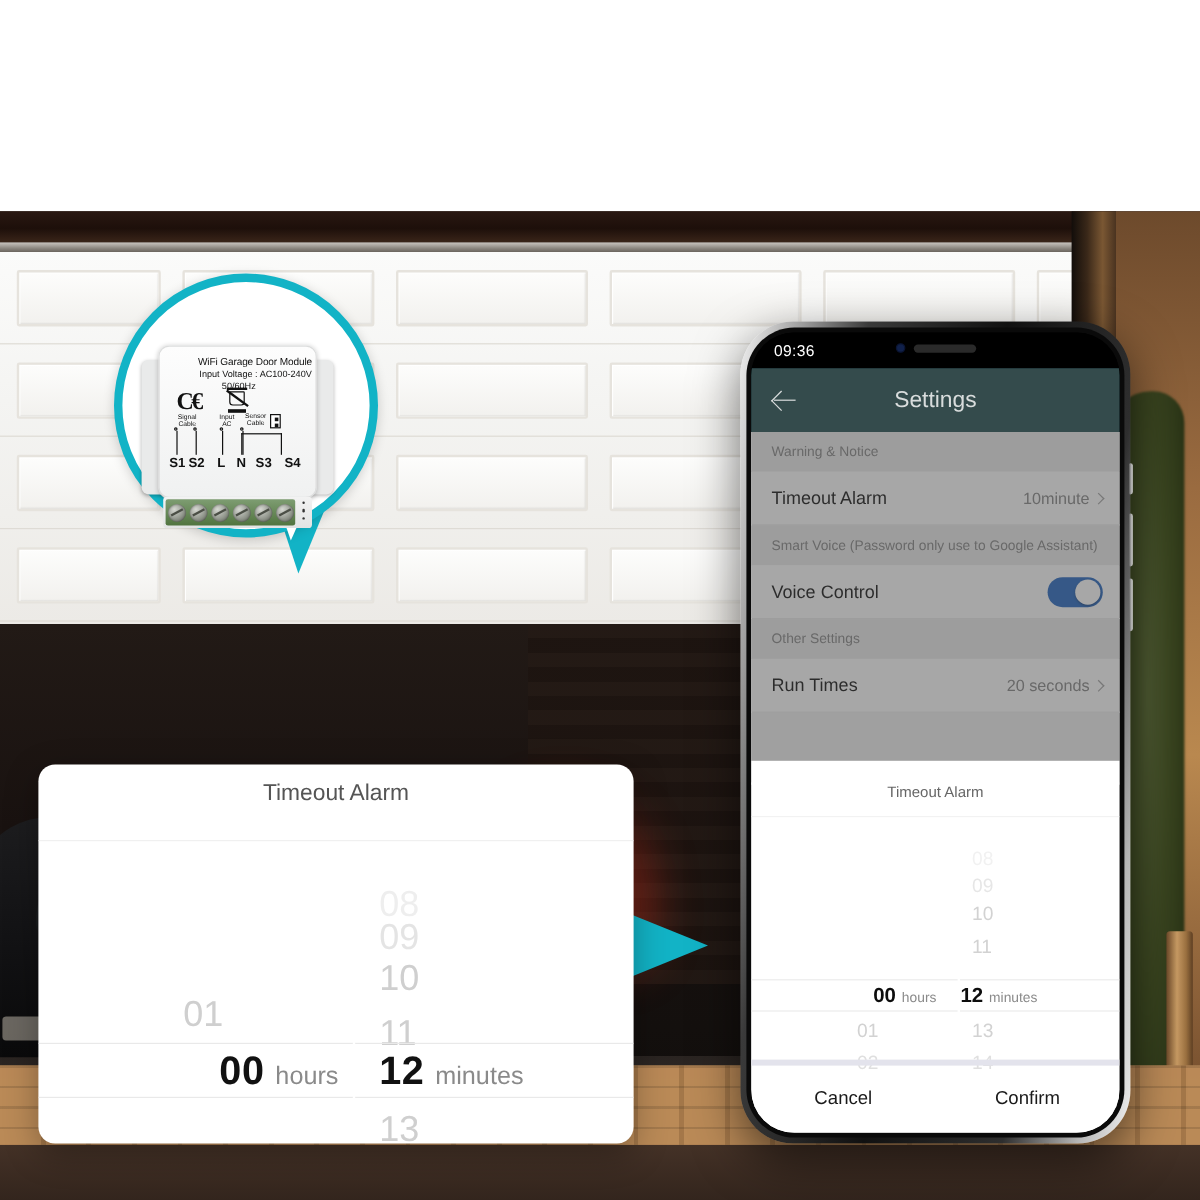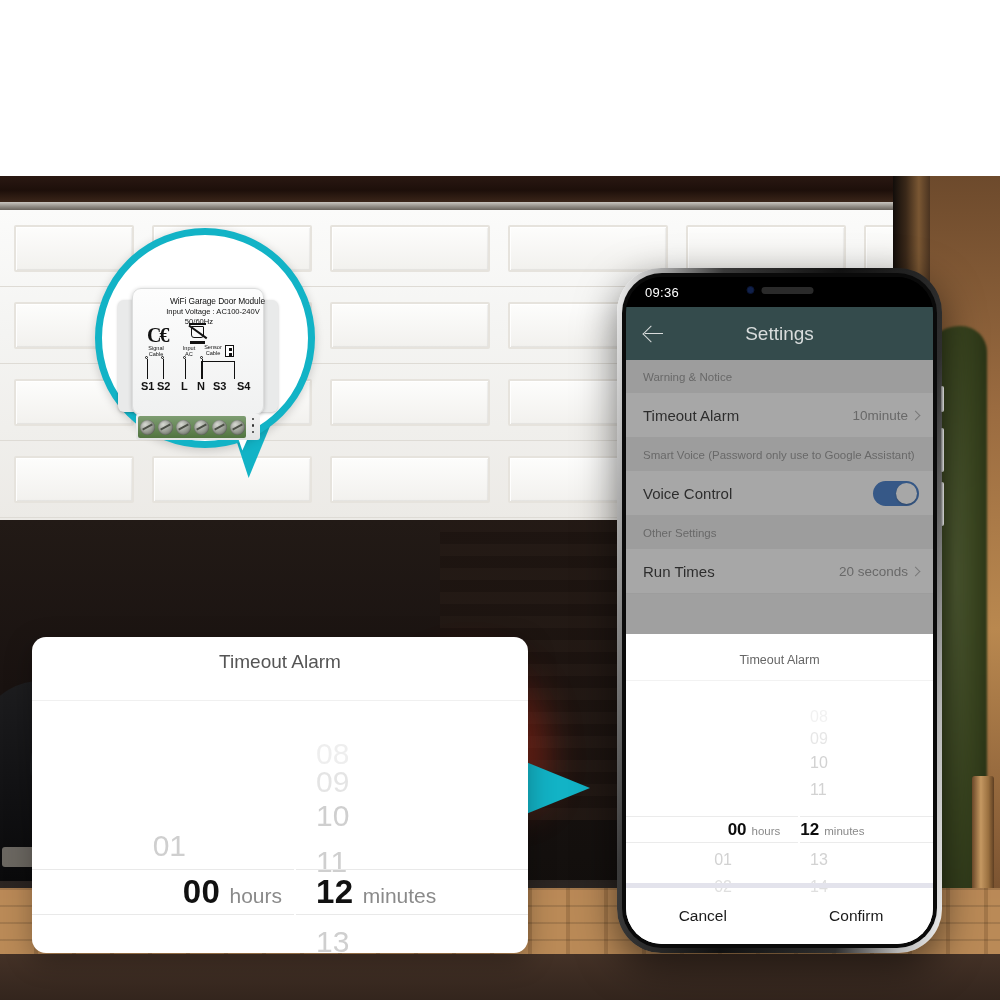--- a/index.html
+++ b/index.html
@@ -174,21 +174,21 @@
     position:absolute; left:0; top:12px; width:160px; height:112px;
     background:#e9eaea; border-radius:6px;
     box-shadow: 0 1px 3px rgba(0,0,0,.25);
   }
   .mod-body {
     position:absolute; left:14px; top:0; width:132px; height:127px;
     background: linear-gradient(180deg,#fdfdfd,#f0f1f1);
     border-radius:9px; border:1px solid #dcdddd;
     box-shadow: 0 1px 4px rgba(0,0,0,.22);
   }
-  .mod-title { position:absolute; left:0; width:132px; top:7px; text-align:right;
+  .mod-title { position:absolute; left:0; width:132px; top:7px; text-align:left;
     font-size:8.4px; color:#111; letter-spacing:-0.1px;padding-left:32px; }
   .mod-sub { position:absolute; left:0; width:160px; top:18px; text-align:center;
     font-size:7.6px; color:#111; }
   .mod-hz { position:absolute; left:0; width:132px; top:28px; text-align:center;
     font-size:7.6px; color:#111; }
   .mod-marks { position:absolute; left:14px; top:36px; width:78px; height:22px; }
   .ce { position:absolute; left:0; top:0; font-size:20px; font-weight:700; color:#111;
         font-family:"Liberation Serif",serif; letter-spacing:-2px; line-height:20px;}
   .weee { position:absolute; left:42px; top:1px; width:17px; height:19px; }
   .weee-bin { position:absolute; left:2px; top:0; width:13px; height:12px;

